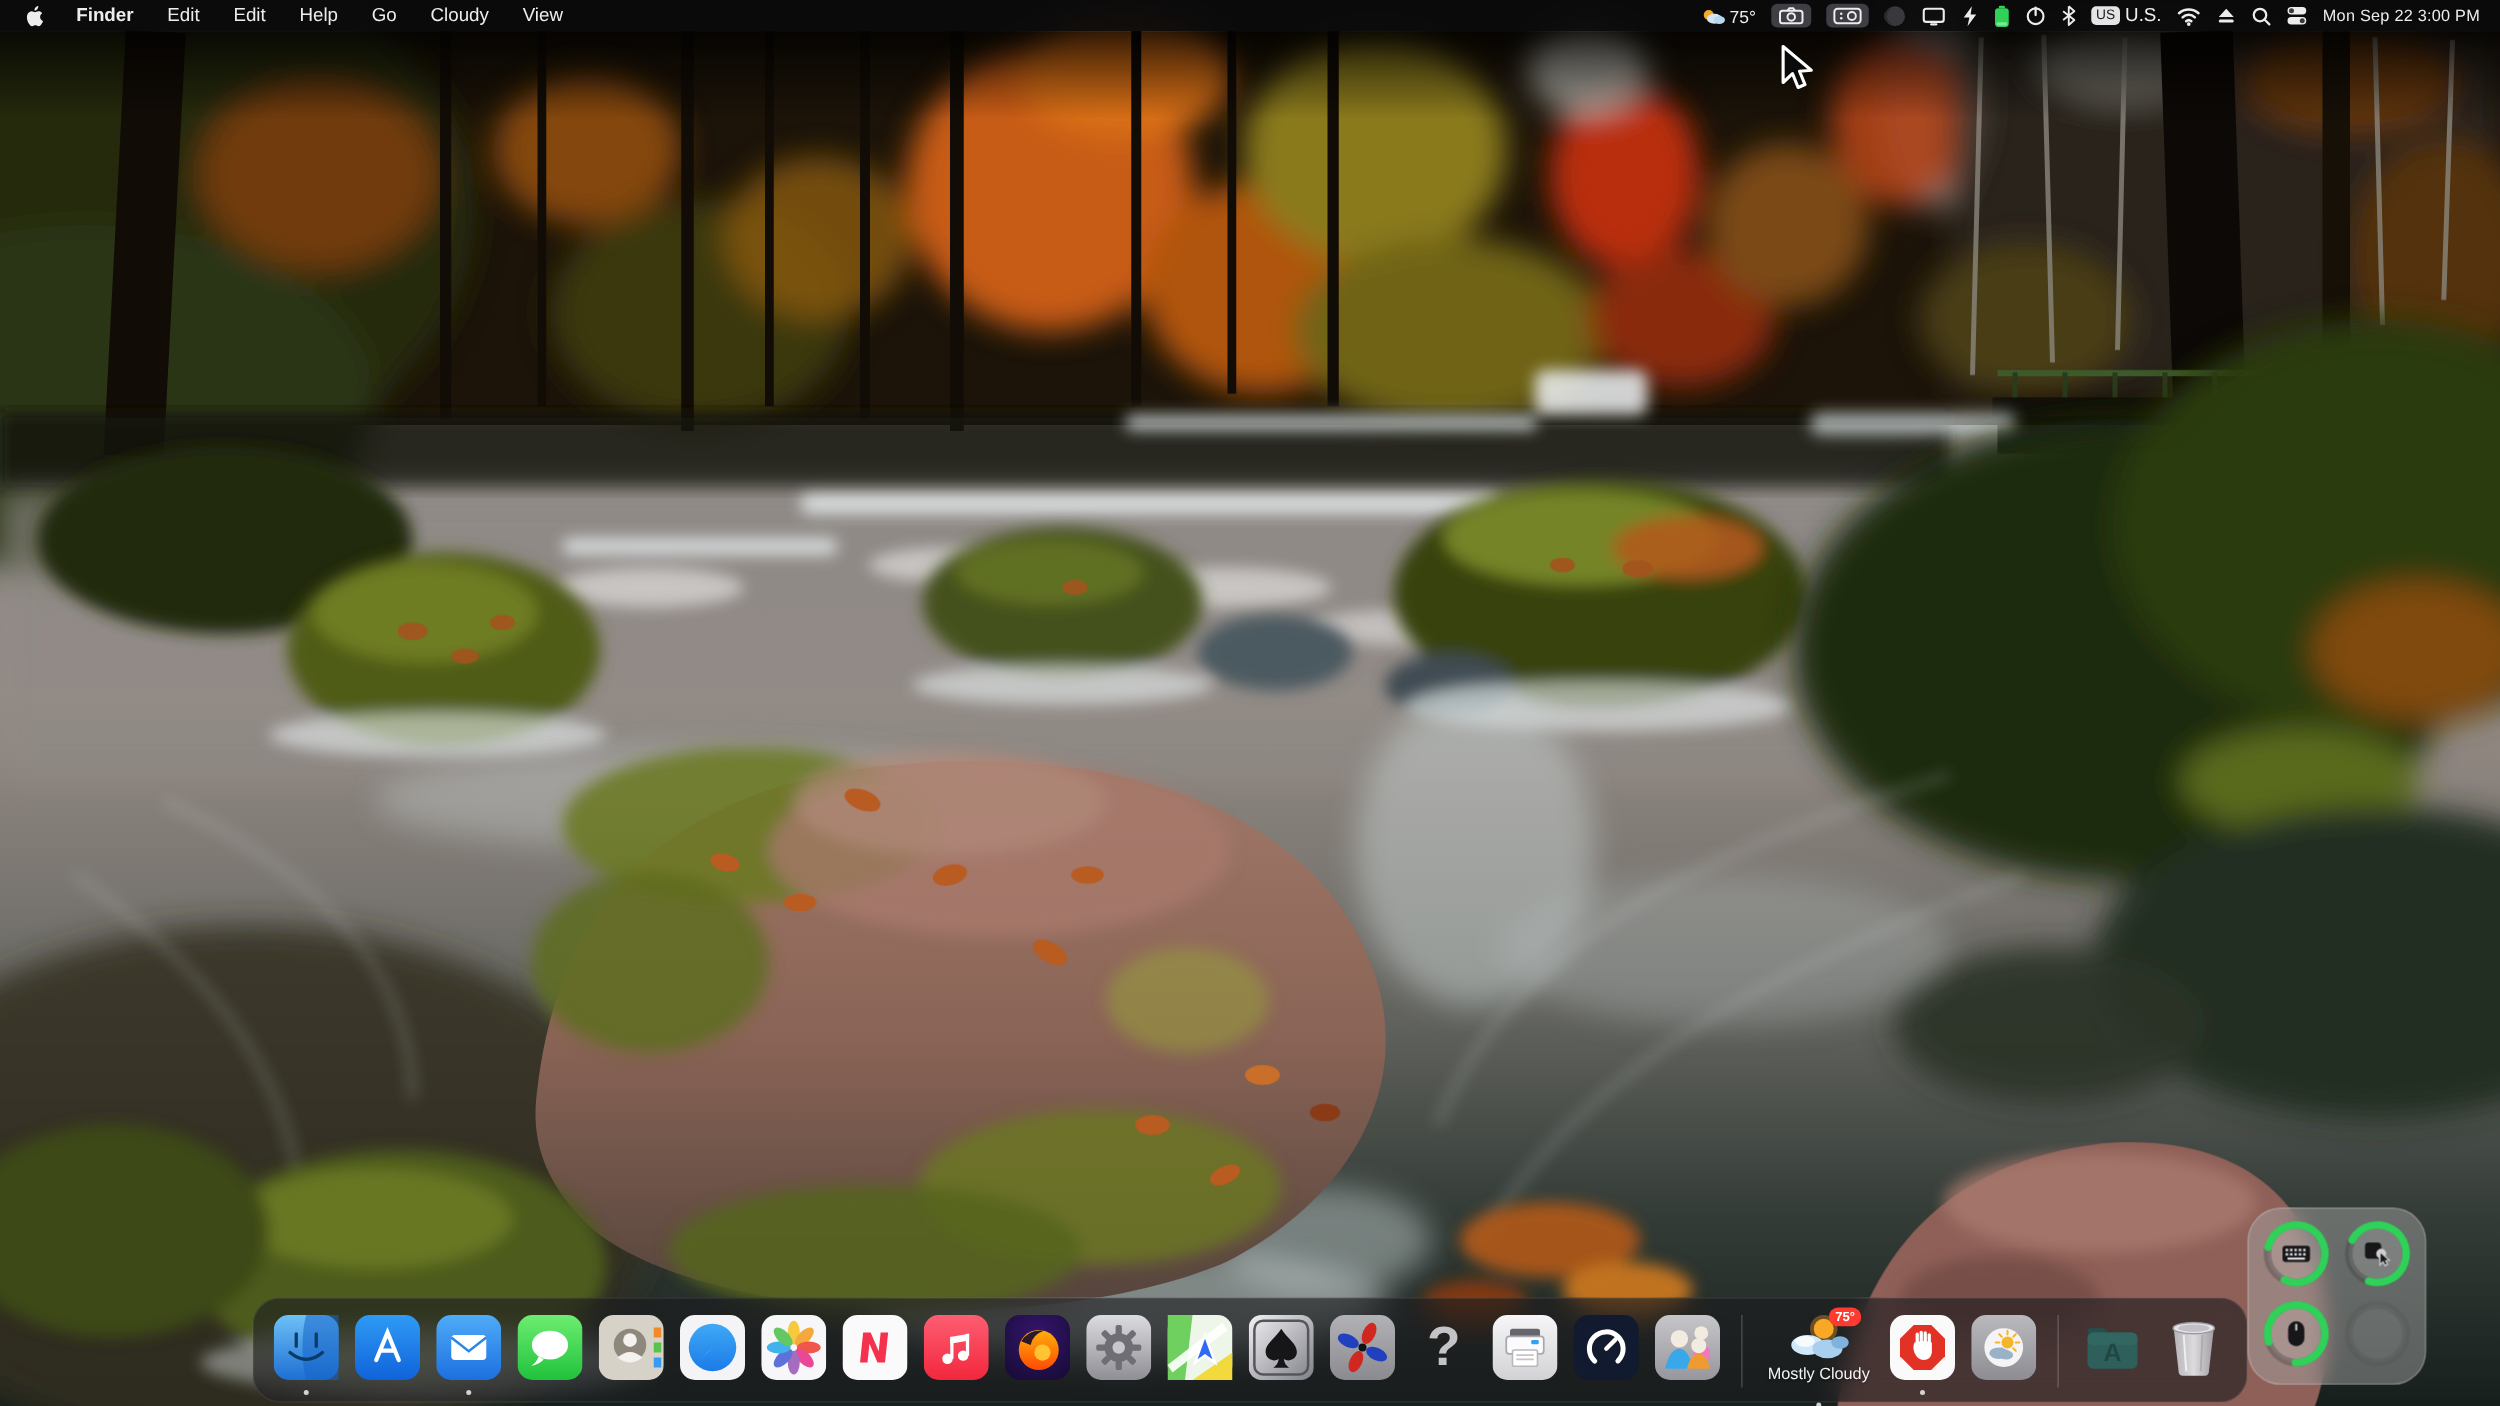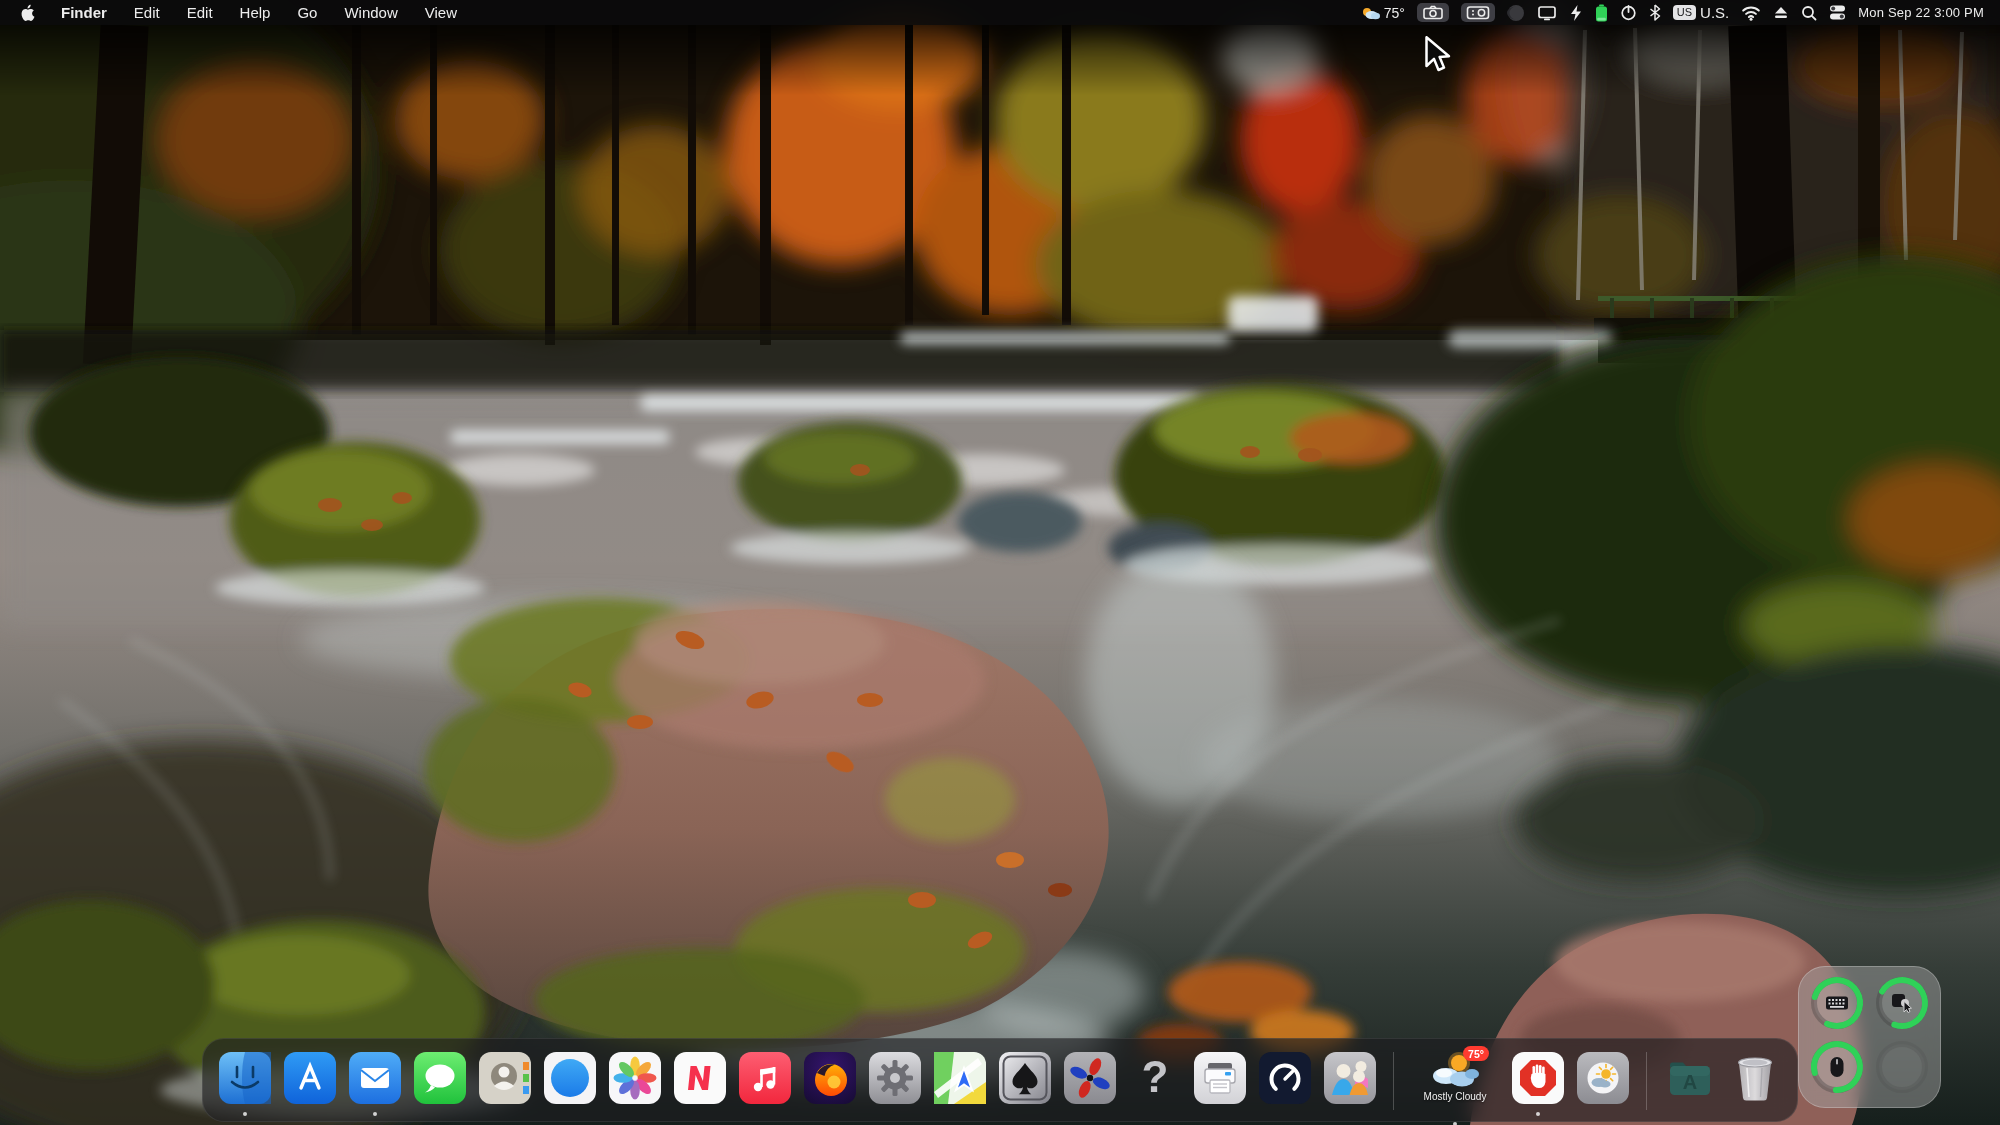--- a/index.html
+++ b/index.html
@@ -34,21 +34,21 @@
     padding:13px 16px 0 16px;backdrop-filter:blur(10px);box-sizing:border-box;
   }
   .di{width:52px;height:52px;position:relative;flex:0 0 auto;}
   .di svg{display:block;}
   .di.running::after{
     content:"";position:absolute;left:50%;transform:translateX(-50%);
     bottom:-12px;width:4px;height:4px;border-radius:50%;background:rgba(240,240,240,.85);
   }
   .dsep{width:1px;height:58px;background:rgba(255,255,255,0.22);margin:0 4px;flex:0 0 auto;}
   .di.weather-dock{width:88px;height:62px;display:flex;flex-direction:column;align-items:center;}
-  .weather-caption{font-size:10px;color:#f2f2f2;margin-top:1px;text-shadow:0 1px 2px rgba(0,0,0,.6);}
+  .weather-caption{font-size:13px;color:#f2f2f2;margin-top:1px;text-shadow:0 1px 2px rgba(0,0,0,.6);}
   .weather-badge{
     position:absolute;top:-6px;right:10px;background:#ff3b30;color:#fff;
     font-size:10.5px;font-weight:bold;border-radius:9px;padding:1.5px 5px;line-height:12px;
   }
   
   .ring-panel{
     position:absolute;left:1798px;top:966px;width:143px;height:142px;z-index:45;
     background:rgba(165,165,165,0.48);border:1px solid rgba(255,255,255,0.25);
     border-radius:27px;backdrop-filter:blur(8px);
     display:grid;grid-template-columns:1fr 1fr;grid-template-rows:1fr 1fr;place-items:center;
@@ -274,21 +274,21 @@
     <div class="mb-apple">
       <svg width="15" height="18" viewBox="0 0 16 20">
         <path fill="#ededed" d="M13.1 10.6c0-2.2 1.8-3.2 1.9-3.3-1-1.5-2.6-1.7-3.2-1.7-1.4-.1-2.6.8-3.3.8-.7 0-1.7-.8-2.8-.8-1.5 0-2.8.9-3.6 2.2-1.5 2.7-.4 6.6 1.1 8.8.7 1 1.6 2.2 2.8 2.2 1.1 0 1.6-.7 2.9-.7 1.3 0 1.8.7 2.9.7 1.2 0 2-1 2.7-2.1.9-1.2 1.2-2.4 1.2-2.5-.1 0-2.6-1.1-2.6-3.6zM10.6 3.7c.6-.7 1-1.8.9-2.8-.9 0-1.9.6-2.5 1.3-.6.6-1 1.7-.9 2.7 1 .1 1.9-.5 2.5-1.2z"></path>
       </svg>
     </div>
     <div class="mb-menu bold">Finder</div>
     <div class="mb-menu">Edit</div>
     <div class="mb-menu">Edit</div>
     <div class="mb-menu">Help</div>
     <div class="mb-menu">Go</div>
-    <div class="mb-menu">Window</div>
+    <div class="mb-menu">Cloudy</div>
     <div class="mb-menu">View</div>
   </div>
 
   <div class="mb-right">
     <div class="mb-item">
       <svg width="20" height="16" viewBox="0 0 20 16">
         <circle cx="7" cy="7" r="4" fill="#f5a82a"></circle>
         <ellipse cx="11.5" cy="10" rx="6" ry="4" fill="#cfe6f5"></ellipse>
         <ellipse cx="15.5" cy="11" rx="4.5" ry="3.2" fill="#b6d7ee"></ellipse>
       </svg>

